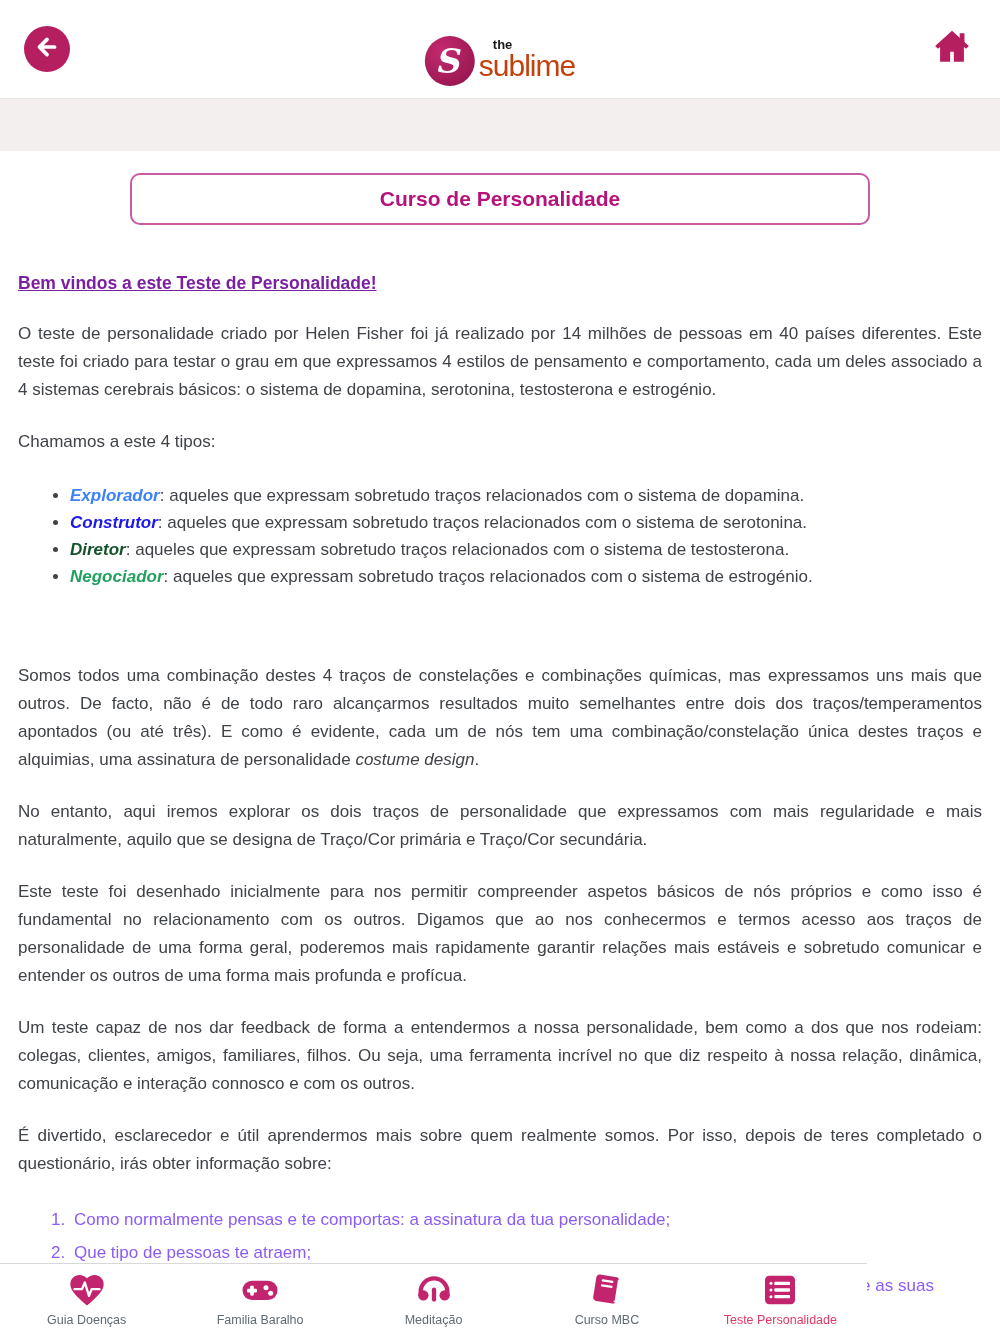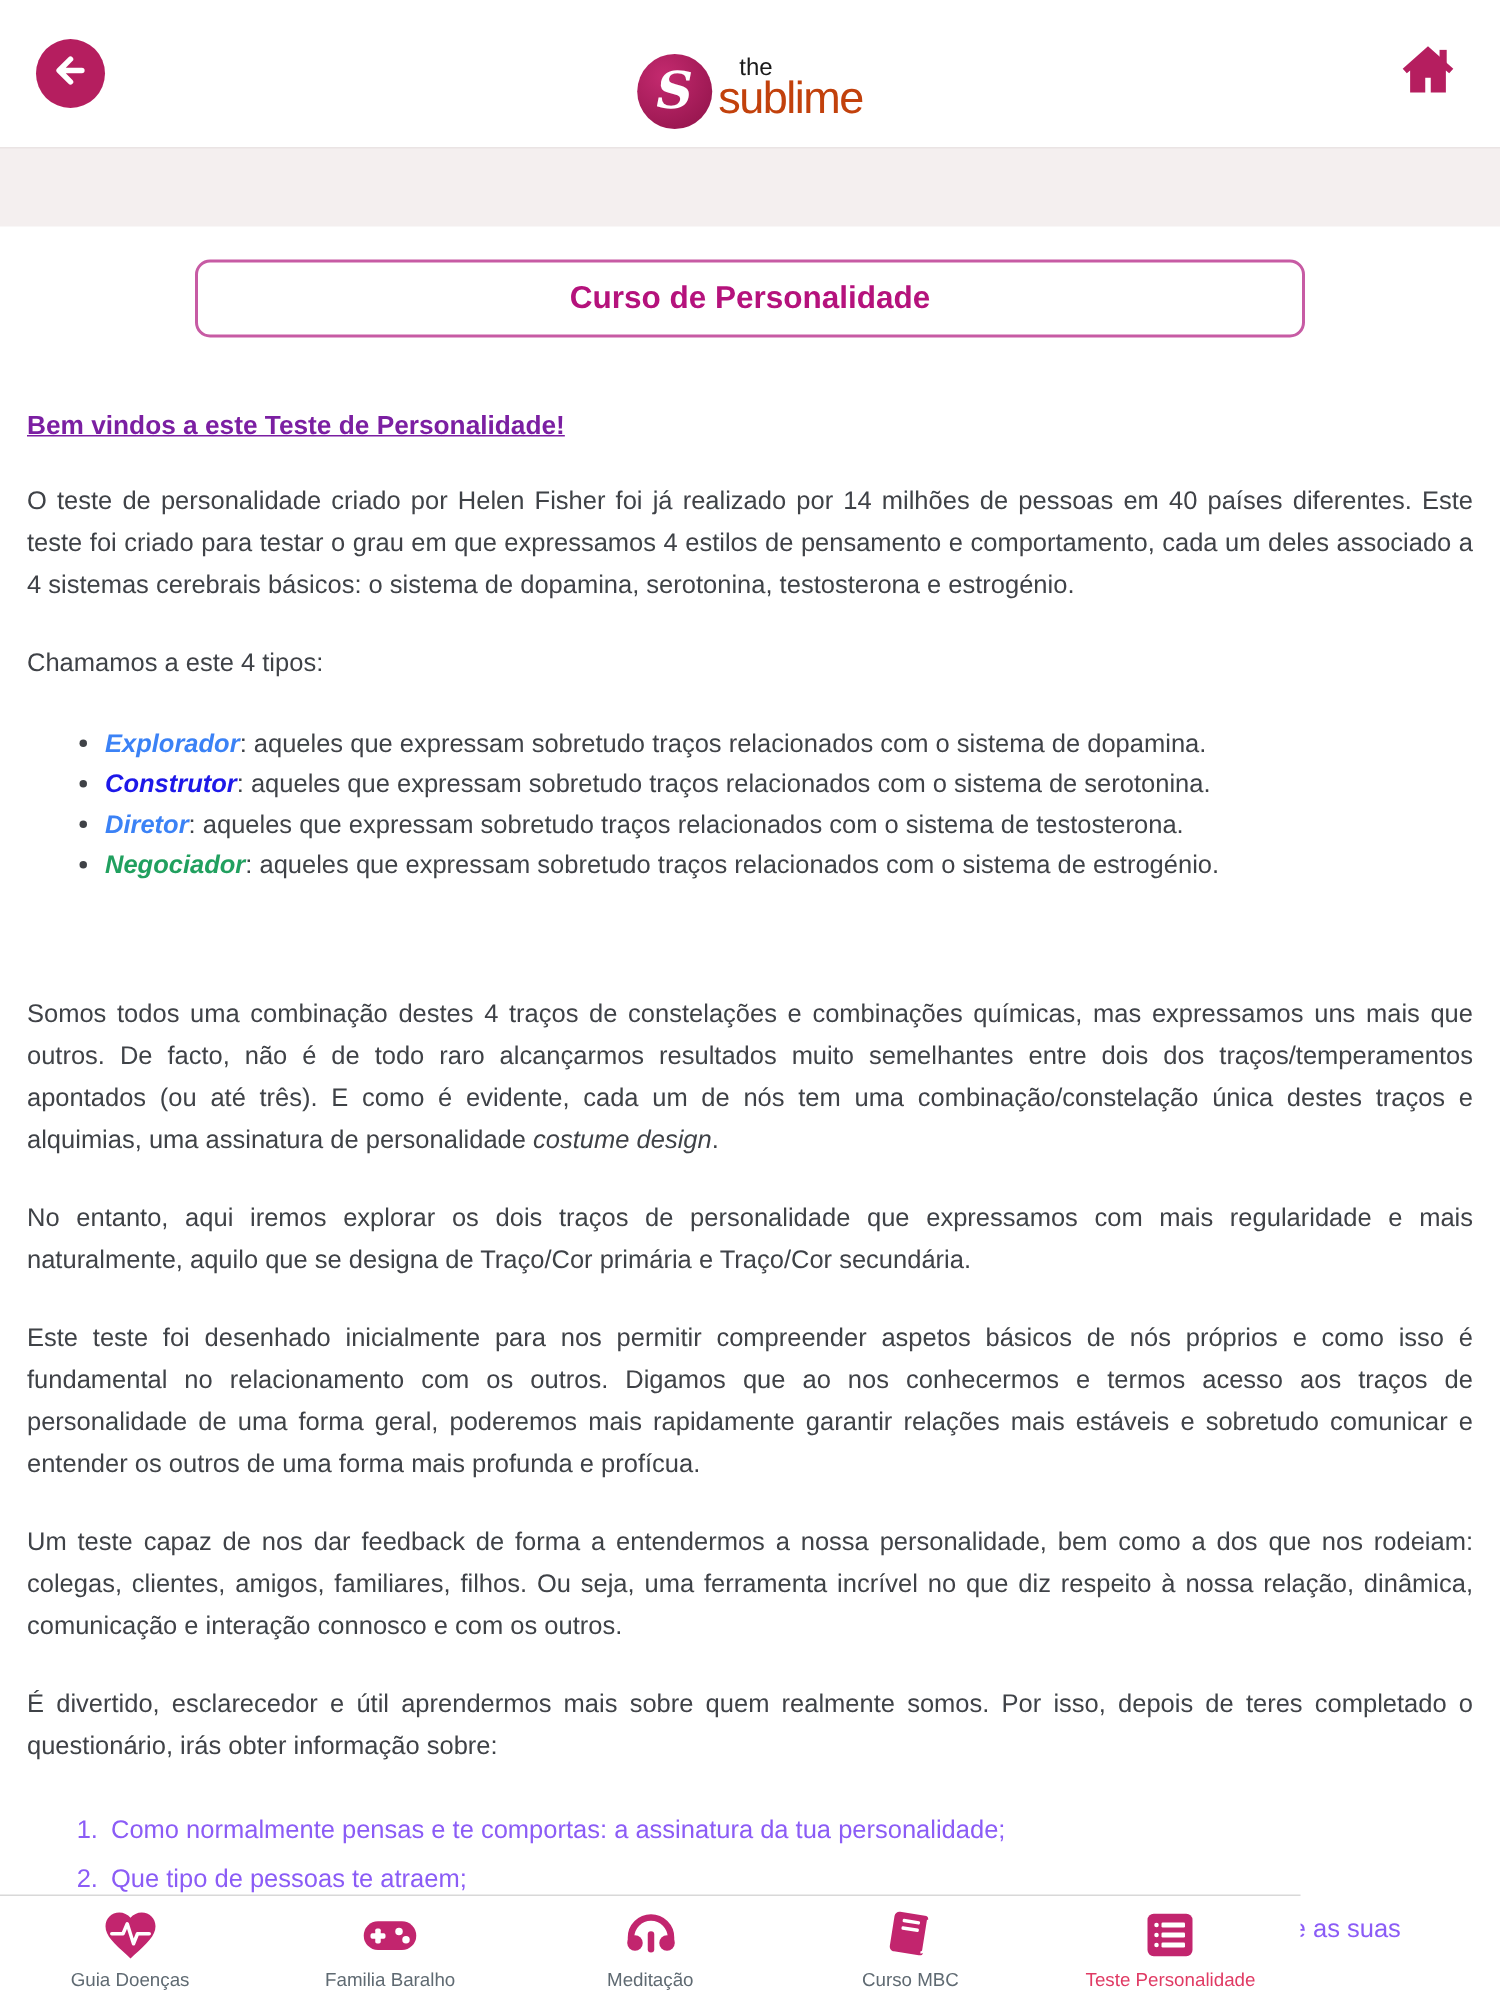--- a/index.html
+++ b/index.html
@@ -42,21 +42,21 @@
     font-family: "DejaVu Serif", serif;
     font-style: italic;
     font-weight: bold;
     font-size: 34px;
     display: flex; align-items: center; justify-content: center;
     line-height: 1;
   }
   .logo-text { position: relative; padding-top: 10px; }
   .logo-the {
     position: absolute; top: -2px; left: 14px;
-    font-size: 16px; font-weight: normal; color: #1a1a1a;
+    font-size: 13px; font-weight: bold; color: #1a1a1a;
     letter-spacing: 0;
   }
   .logo-name {
     font-size: 30px; font-weight: normal; color: #c2410c;
     letter-spacing: -1px;
   }
   .home-btn {
     width: 48px; height: 48px;
     display: flex; align-items: center; justify-content: center;
     cursor: pointer;
@@ -201,21 +201,21 @@
   <p class="para tight">Chamamos a este 4 tipos:</p>
 
   <ul class="types-list">
     <li>
       <span class="type-name" style="color: #3b82f6;">Explorador</span><span>: aqueles que expressam sobretudo traços relacionados com o sistema de dopamina.</span>
     </li>
     <li>
       <span class="type-name" style="color: rgb(29, 24, 232);">Construtor</span><span>: aqueles que expressam sobretudo traços relacionados com o sistema de serotonina.</span>
     </li>
     <li>
-      <span class="type-name" style="color: #3b82f6;">Diretor</span><span>: aqueles que expressam sobretudo traços relacionados com o sistema de testosterona.</span>
+      <span class="type-name" style="color: #14532d;">Diretor</span><span>: aqueles que expressam sobretudo traços relacionados com o sistema de testosterona.</span>
     </li>
     <li>
       <span class="type-name" style="color: rgb(33, 160, 95);">Negociador</span><span>: aqueles que expressam sobretudo traços relacionados com o sistema de estrogénio.</span>
     </li>
   </ul>
 
   <p class="para big-gap"><span>Somos todos uma combinação destes 4 traços de constelações e combinações químicas, mas expressamos uns mais que outros. De facto, não é de todo raro alcançarmos resultados muito semelhantes entre dois dos traços/temperamentos apontados (ou até três). E como é evidente, cada um de nós tem uma combinação/constelação única destes traços e alquimias, uma assinatura de personalidade </span><span class="ital">costume design</span><span>.</span></p>
 
   <p class="para">No entanto, aqui iremos explorar os dois traços de personalidade que expressamos com mais regularidade e mais naturalmente, aquilo que se designa de Traço/Cor primária e Traço/Cor secundária.</p>
 

